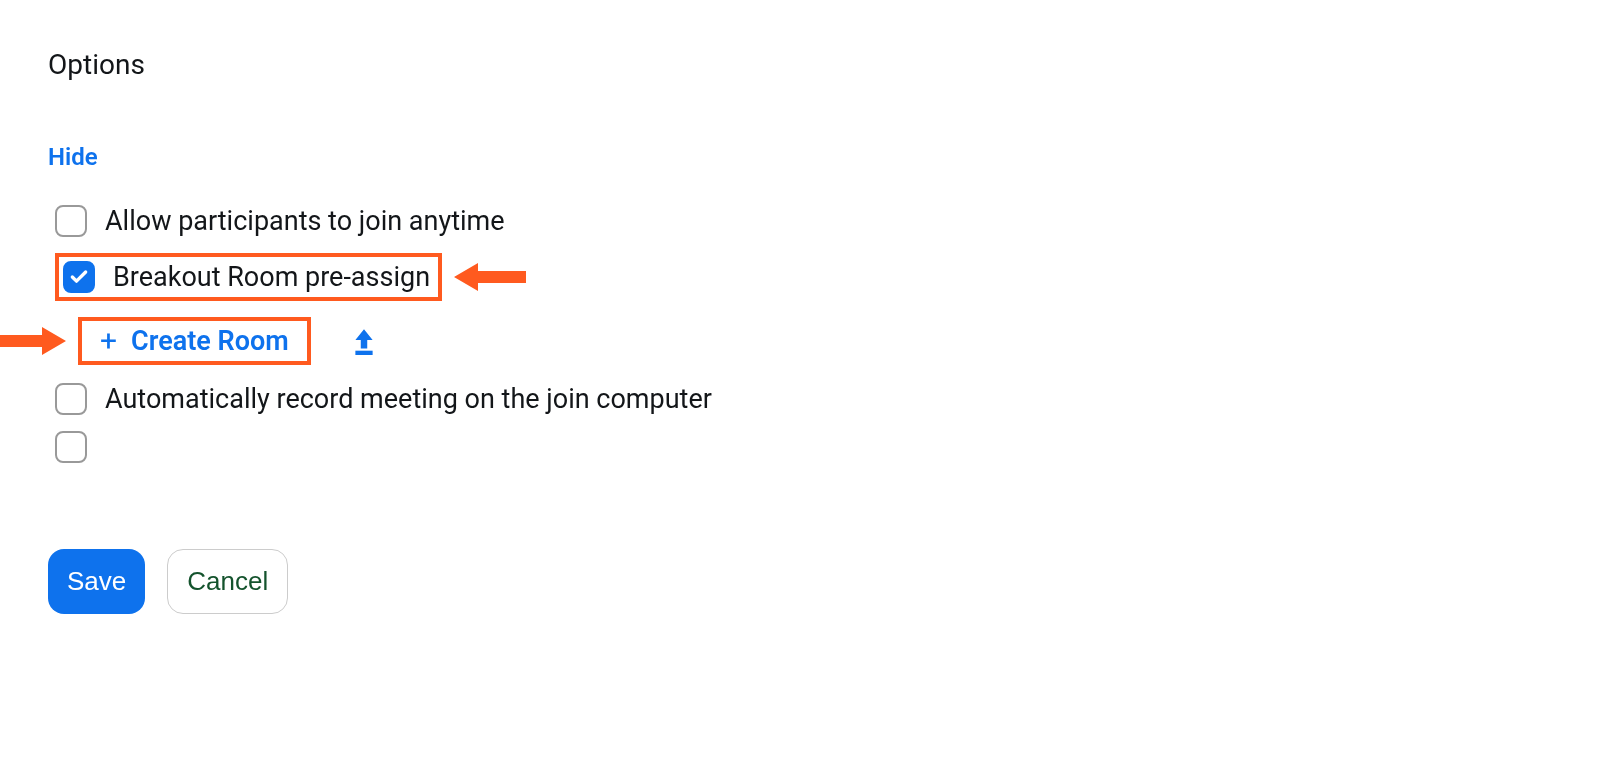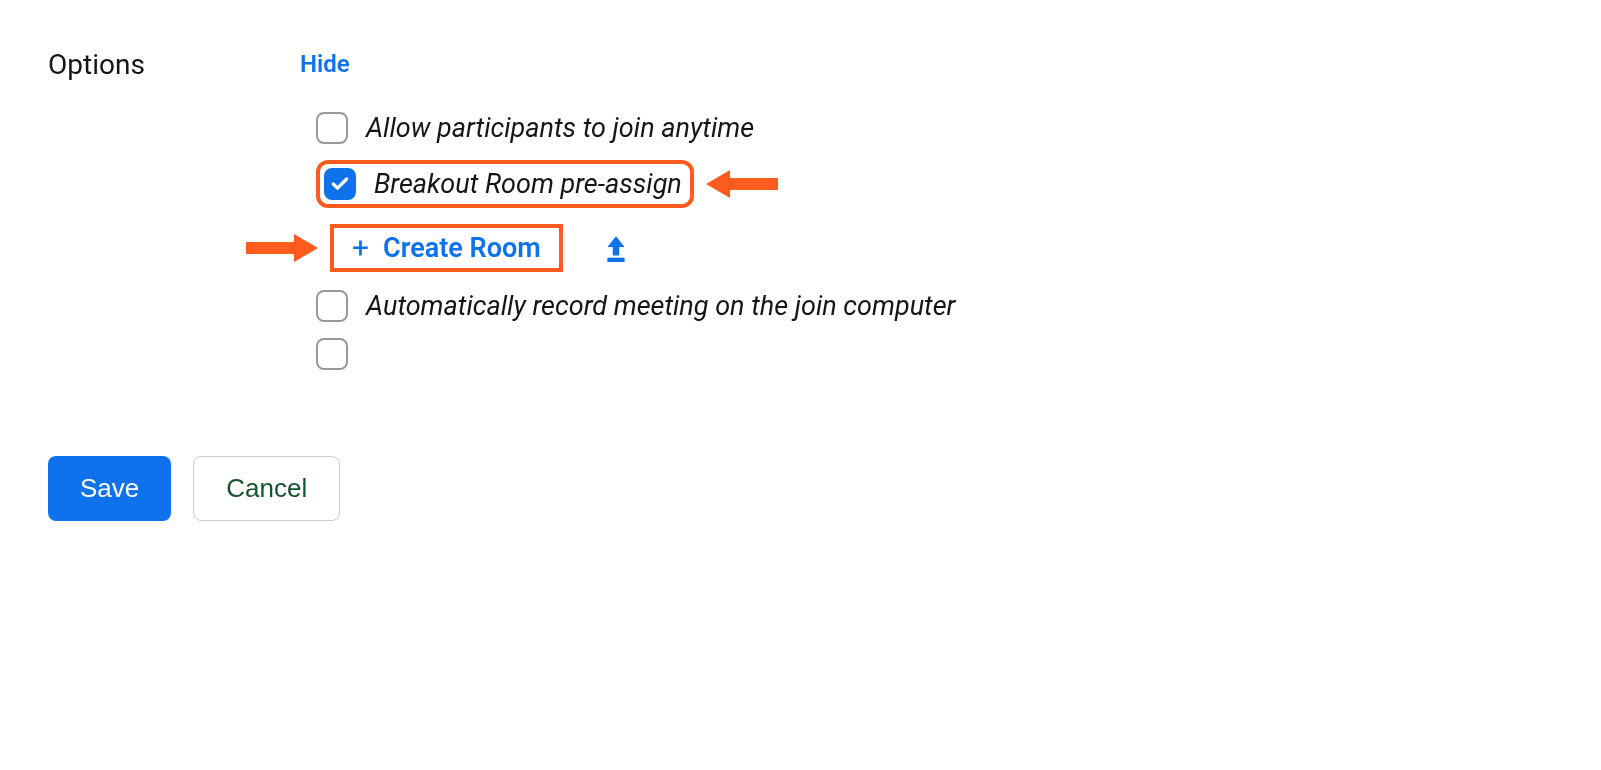--- a/index.html
+++ b/index.html
@@ -9,21 +9,22 @@
     }
     body {
       font-family: -apple-system, BlinkMacSystemFont, "Segoe UI", Roboto, Helvetica, Arial, sans-serif;
       background: #fff;
       color: #131619;
       font-size: 26px;
       padding: 48px;
     }
     .container {
       display: flex;
-      gap: 32px;
+      gap: 60px;
+      flex-direction: column;
     }
     .left-col {
       min-width: 220px;
     }
     .section-label {
       font-weight: 400;
       font-size: 28px;
       color: #131619;
     }
     .right-col {
@@ -34,23 +35,22 @@
       font-weight: 600;
       font-size: 24px;
       cursor: pointer;
       display: inline-block;
       margin-bottom: 18px;
     }
     .option-row {
       display: flex;
       align-items: center;
       gap: 18px;
-      margin: 16px 16px;
-      position: relative;
-      font-style: italic;
+      margin: 16px 7px;
+      position: relative;
     }
     .checkbox {
       width: 32px;
       height: 32px;
       border: 2px solid #999;
       border-radius: 8px;
       background: #fff;
       cursor: pointer;
       flex-shrink: 0;
       display: flex;
@@ -68,21 +68,21 @@
       display: none;
       width: 20px;
       height: 20px;
     }
     .option-label {
       font-size: 27px;
       color: #131619;
     }
     .highlight-box {
       border: 4px solid #ff5a1f;
-      border-radius: 12px;
+      border-radius: 0;
       padding: 4px 8px 4px 4px;
       display: inline-flex;
       align-items: center;
       gap: 18px;
       position: relative;
     }
     .arrow-right {
       position: absolute;
       width: 72px;
       height: 40px;
@@ -124,22 +124,22 @@
       line-height: 1;
       font-weight: 400;
     }
     .footer {
       margin-top: 70px;
       display: flex;
       gap: 22px;
     }
     .btn {
       font-size: 26px;
-      padding: 16px 32px;
-      border-radius: 8px;
+      padding: 16px 19px;
+      border-radius: 16px;
       cursor: pointer;
       border: none;
       font-weight: 500;
     }
     .btn.primary {
       background: #0e72ed;
       color: #fff;
     }
     .btn.secondary {
       background: #fff;

